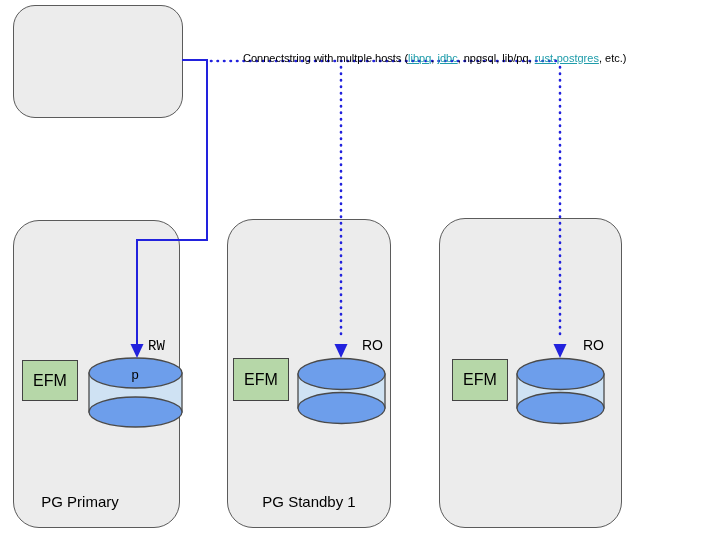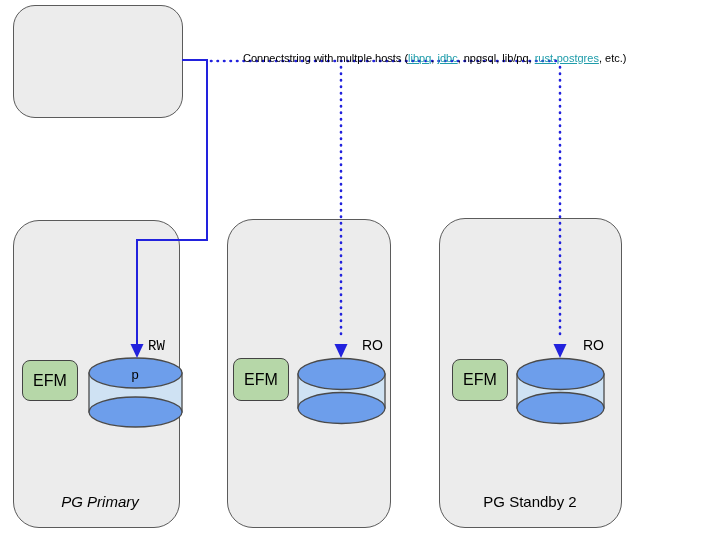--- a/index.html
+++ b/index.html
@@ -16,21 +16,21 @@
   .node-box{
     position:absolute;background:var(--node-fill);
     border:1px solid var(--node-border);border-radius:26px;box-sizing:border-box;
   }
   .app-box{border-radius:22px;}
   .node-label{
     position:absolute;font-size:15px;white-space:nowrap;transform:translateX(-50%);
   }
   .efm-box{
     position:absolute;background:var(--efm-fill);border:1.5px solid var(--efm-border);
-    border-radius:8px;display:flex;align-items:center;justify-content:center;
+    border-radius:0;display:flex;align-items:center;justify-content:center;
     font-size:16px;box-sizing:border-box;
   }
   .access-label{position:absolute;font-size:14px;white-space:nowrap;}
   .db-letter{position:absolute;font-size:13px;transform:translateX(-50%);}
   .connect-string{
     position:absolute;left:243px;top:52px;font-size:11px;white-space:pre;
   }
   .connect-string .link{
     color:var(--link-teal);text-decoration:underline;cursor:pointer;
   }
@@ -48,35 +48,35 @@
 <div class="canvas">
 
   <div class="node-box app-box" style="left:13px;top:5px;width:170px;height:113px;"></div>
 
   <div class="connect-string lbl"><span>Connectstring with multple hosts (</span><span class="link">libpq</span><span>, </span><span class="link">jdbc</span><span>, npgsql, lib/pq, </span><span class="link">rust-postgres</span><span>, etc.)</span></div>
 
   <div class="node-box" style="left:13px;top:220px;width:167px;height:308px;"></div>
   <div class="efm-box lbl" style="left:22px;top:360px;width:56px;height:41px;">
     <span>EFM</span>
   </div>
-  <div class="node-label lbl" style="left:100px;top:493px;font-style:italic;">PG Primary</div>
+  <div class="node-label lbl" style="left:80px;top:493px;">PG Primary</div>
   <div class="access-label lbl" style="left:148px;top:338px;font-family:Liberation Mono, monospace;">RW</div>
   <div class="db-letter lbl" style="left:135px;top:367px;">p</div>
 
   <div class="node-box" style="left:227px;top:219px;width:164px;height:309px;"></div>
   <div class="efm-box lbl" style="left:233px;top:358px;width:56px;height:43px;">
     <span>EFM</span>
   </div>
+  <div class="node-label lbl" style="left:309px;top:493px;">PG Standby 1</div>
   <div class="access-label lbl" style="left:362px;top:337px;">RO</div>
 
   <div class="node-box" style="left:439px;top:218px;width:183px;height:310px;"></div>
   <div class="efm-box lbl" style="left:452px;top:359px;width:56px;height:42px;">
     <span>EFM</span>
   </div>
-  <div class="node-label lbl" style="left:530px;top:493px;">PG Standby 2</div>
   <div class="access-label lbl" style="left:583px;top:337px;">RO</div>
 
   <svg class="connector-layer" width="719" height="540" viewBox="0 0 719 540">
 
     <g>
       <rect x="89" y="373" width="93" height="39" fill="var(--cyl-body)" class="cyl-stroke"></rect>
       <ellipse cx="135.5" cy="412" rx="46.5" ry="15" fill="var(--cyl-top)" class="cyl-stroke"></ellipse>
       <ellipse cx="135.5" cy="373" rx="46.5" ry="15" fill="var(--cyl-top)" class="cyl-stroke"></ellipse>
     </g>
 

